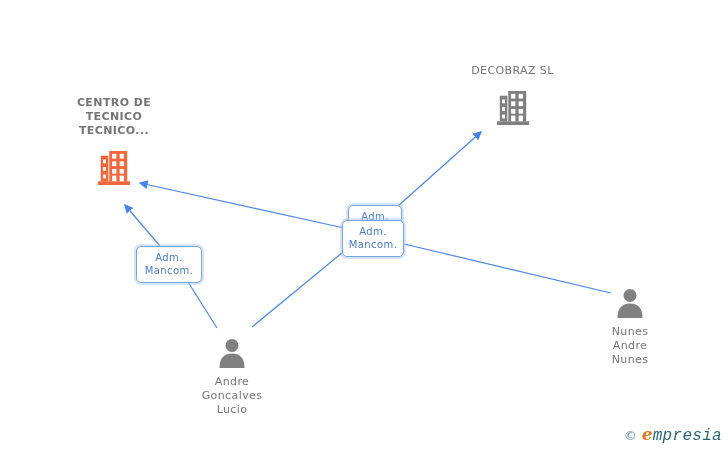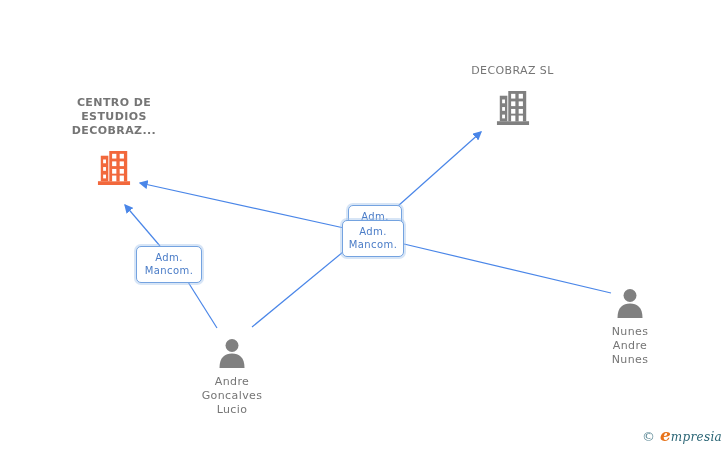--- a/index.html
+++ b/index.html
@@ -26,21 +26,21 @@
   }
   .relbox-back{left:348px;top:205px;width:54px;height:30px;z-index:2;}
   .relbox-front{left:342px;top:220px;width:62px;height:37px;z-index:3;}
   .relbox-left{left:136px;top:246px;width:66px;height:37px;z-index:3;}
   .watermark{
     position:absolute;right:6px;bottom:5px;z-index:4;
     font-family:"DejaVu Serif","Liberation Serif",serif;white-space:nowrap;
   }
   .wm-c{color:#5a8794;font-size:13px;font-family:"DejaVu Sans","Liberation Sans",sans-serif;}
   .wm-e{color:#e8731a;font-style:italic;font-weight:bold;font-size:17px;}
-  .wm-rest{color:#2a6575;font-style:italic;font-size:12px;letter-spacing:0.3px;}
+  .wm-rest{color:#2a6575;font-style:italic;font-size:16px;letter-spacing:0.3px;font-family:Liberation Mono, monospace;}
   
   .node-centro{left:54px;top:96px;width:120px;}
   .node-decobraz{left:450px;top:64px;width:125px;}
   .node-andre{left:177px;top:338px;width:110px;}
   .node-nunes{left:575px;top:288px;width:110px;}
 </style>
 </head>
 <body>
 
 <div class="canvas">
@@ -58,22 +58,22 @@
     <line x1="252" y1="327" x2="343" y2="252" stroke="#4a86e8" stroke-width="1.2"></line>
     <line x1="398" y1="206" x2="481" y2="132" stroke="#4a86e8" stroke-width="1.2" marker-end="url(#arrowhead)"></line>
 
     <line x1="611" y1="293" x2="404" y2="244" stroke="#4a86e8" stroke-width="1.2"></line>
     <line x1="344" y1="228" x2="140" y2="183" stroke="#4a86e8" stroke-width="1.2" marker-end="url(#arrowhead)"></line>
   </svg>
 
   <div class="node company node-centro">
     <div class="nlabel bold">
       <div>CENTRO DE</div>
-      <div>ESTUDIOS</div>
-      <div>DECOBRAZ...</div>
+      <div>TECNICO</div>
+      <div>TECNICO...</div>
     </div>
     <span class="icon-wrap">
       <svg width="34" height="36" viewBox="0 0 36 38">
         <g fill="#f2683c">
           <rect x="1" y="33" width="34" height="4"></rect>
           <rect x="4" y="6" width="8" height="27"></rect>
           <rect x="13" y="1" width="19" height="32"></rect>
         </g>
         <g fill="#ffffff">
           <rect x="6.5" y="10" width="3" height="4"></rect>

